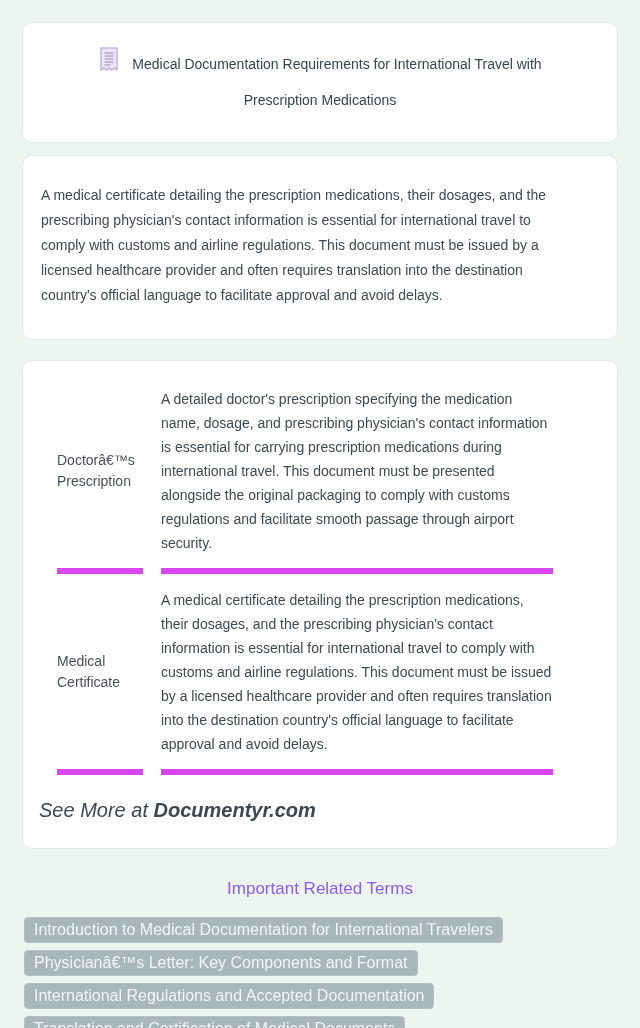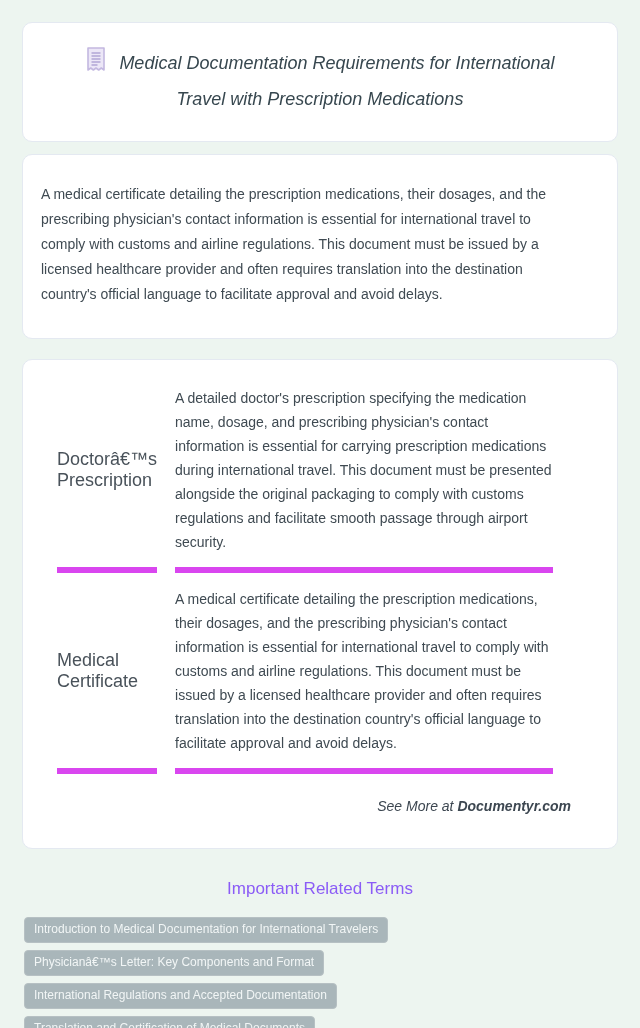--- a/index.html
+++ b/index.html
@@ -18,74 +18,73 @@
   .card {
     background: #ffffff;
     border: 1px solid #e4e9f1;
     border-radius: 10px;
     margin: 0 22px;
     box-sizing: border-box;
   }
   
   .card-title { padding: 24px 20px 26px; text-align: center; }
   .title-line {
-    font-size: 18px;
+    font-size: 14px;
     line-height: 32px;
     font-weight: 400;
     color: #37474f;
     max-width: 520px;
     margin: 0 auto;
-    font-style: italic;
   }
   .receipt-icon { display: inline-block; vertical-align: -4px; margin-right: 12px; }
   
   .card-intro { margin-top: 12px; padding: 27px 50px 31px 18px; }
   .intro-text { font-size: 14px; line-height: 25px; color: #3f4a52; }
   
   .card-defs { margin-top: 20px; padding: 12px 46px 18px 16px; }
   .defs-table { border-collapse: separate; border-spacing: 18px 0; width: 100%; }
   .defs-table td { border-bottom: 6px solid #d946ef; }
   td.term-cell {
     width: 86px;
-    font-size: 18px;
+    font-size: 14px;
     line-height: 21px;
     color: #49525a;
     vertical-align: middle;
     padding: 10px 0;
   }
   td.desc-cell {
     font-size: 14px;
     line-height: 24px;
     color: #3f4a52;
     padding: 14px 0 13px;
     vertical-align: top;
   }
   .see-more {
-    text-align: right;
+    text-align: left;
     font-style: italic;
-    font-size: 14px;
+    font-size: 20px;
     color: #3d4751;
-    margin: 24px 0 16px;
+    margin: 24px 0 8px;
   }
   .see-more-site { font-weight: 700; cursor: pointer; }
   
   .related-heading {
     text-align: center;
     font-size: 17px;
     font-weight: 400;
     color: #8b5cf6;
     margin: 30px 0 18px;
   }
   .tags { padding: 0 24px; }
   .tag-row { display: flex; gap: 10px; margin-bottom: 7px; }
   .tag {
     background: #a9b6ba;
     border: 1px solid #b6c0c3;
     color: #f2f6f6;
-    font-size: 12px;
+    font-size: 16px;
     line-height: 13px;
     padding: 5px 9px 6px;
     border-radius: 4px;
     white-space: nowrap;
     cursor: pointer;
     box-sizing: border-box;
   }
 </style>
 </head>
 <body>

